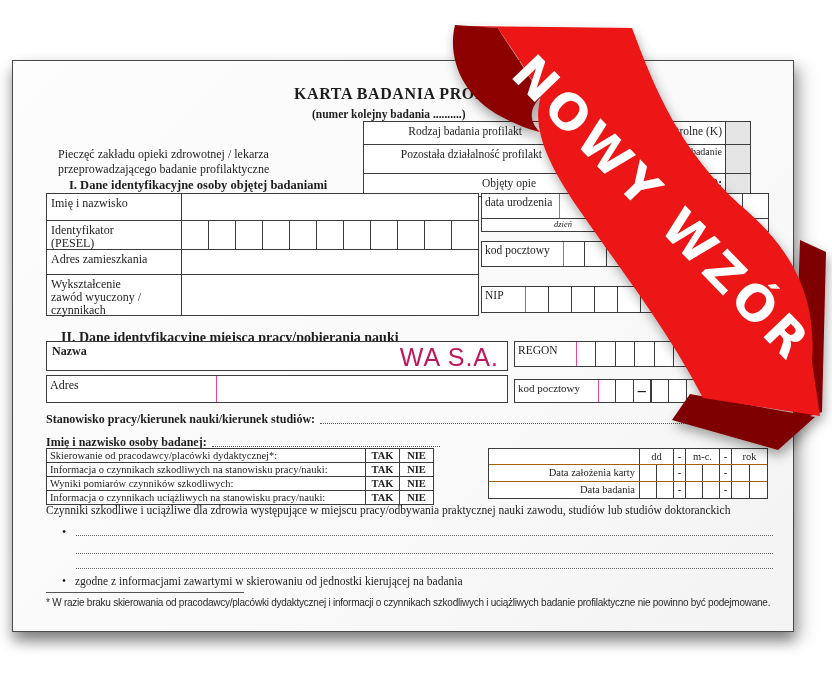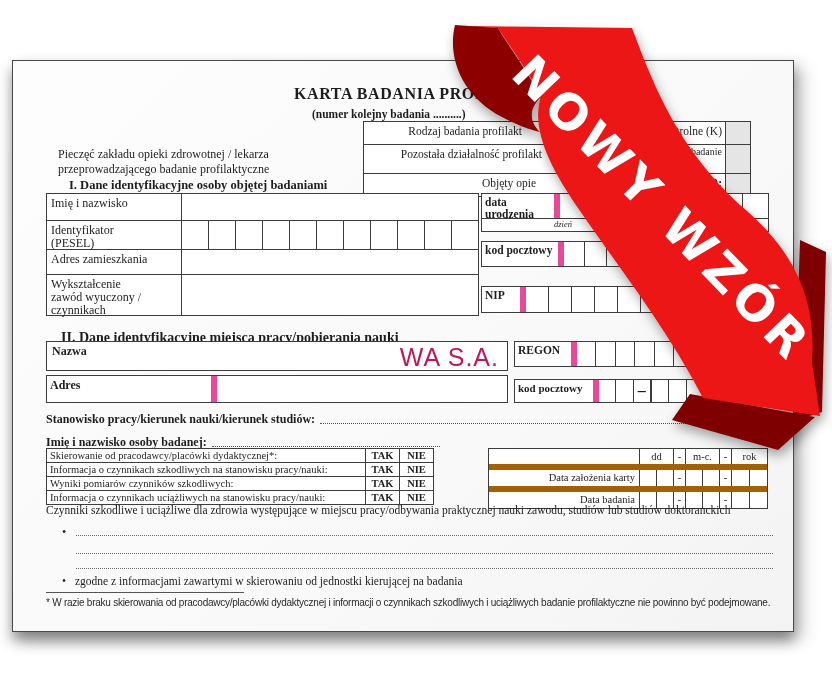--- a/index.html
+++ b/index.html
@@ -10,21 +10,21 @@
   #paper{position:absolute;left:12px;top:60px;width:780px;height:570px;
          background:linear-gradient(135deg,#fdfdfd 0%,#f8f8f8 70%,#f3f3f3 100%);
          border:1px solid #4a4a4a;
          box-shadow:0 9px 13px rgba(0,0,0,.42),10px 7px 16px rgba(0,0,0,.16)}
   .box{border:1px solid #3c3c3c;box-sizing:border-box;background:#fff}
   .cells{display:flex;height:100%}
   .cells i{flex:1;border-left:1px solid #3c3c3c}
   .cells i:first-child{border-left:none}
   .cells .gapdash{flex:0 0 20px;border-left:1px solid #3c3c3c;border-right:1px solid #3c3c3c;
                   display:flex;align-items:center;justify-content:center;font-weight:bold;background:#fff}
-  .lblcell{border-right:6px solid #ec4899;box-sizing:border-box;padding:2px 3px;font-weight:bold}
+  .lblcell{border-right:1px solid #ec4899;box-sizing:border-box;padding:2px 3px;font-weight:normal}
   .dot{position:absolute;height:0;border-bottom:1.6px dotted #666}
   .lead{flex:1;border-bottom:1.4px dotted #555;margin:0 0 3px 5px}
   
   #exam{left:350px;top:60px;width:388px;border:1px solid #3c3c3c;background:#fff;box-sizing:border-box}
   .xrow{position:relative;font-size:11.5px}
   .xrow + .xrow{border-top:1px solid #3c3c3c}
   .xleft{position:absolute;left:0;top:3px;text-align:right}
   .xright{position:absolute;right:28px;top:3px;text-align:left}
   .xchk{position:absolute;right:0;top:0;bottom:0;width:24px;border-left:1px solid #3c3c3c;background:#e5e5e5}
   
@@ -36,21 +36,21 @@
   .s1body{flex:1}
   
   #ynt{left:33px;top:387px;width:388px;border:1px solid #3c3c3c;background:#fff;box-sizing:border-box}
   .ynrow{display:flex;height:13px;align-items:center;font-size:10.5px}
   .ynrow + .ynrow{border-top:1px solid #3c3c3c}
   .ynlbl{flex:1;padding-left:3px;white-space:nowrap;overflow:hidden}
   .yn{width:33px;flex:0 0 33px;border-left:1px solid #3c3c3c;text-align:center;font-weight:bold;height:100%;line-height:13px}
   
   #dt{left:475px;top:387px;width:280px;border:1px solid #3c3c3c;background:#fff;box-sizing:border-box;font-size:10.5px}
   .drow{display:flex;height:15px;align-items:stretch;line-height:15px}
-  .drow + .drow{border-top:6px solid #a16207}
+  .drow + .drow{border-top:1px solid #a16207}
   .dlbl{width:150px;flex:0 0 150px;text-align:right;padding-right:4px;box-sizing:border-box}
   .dc{border-left:1px solid #3c3c3c;text-align:center;box-sizing:border-box}
   .w17{width:17px;flex:0 0 17px}.w12{width:12px;flex:0 0 12px}.w34{width:34px;flex:0 0 34px}.w18{width:18px;flex:0 0 18px}
   #ribbon{position:absolute;left:0;top:0;z-index:6;pointer-events:none}
   .wm{position:absolute;right:8px;top:1px;font-family:"Liberation Sans",sans-serif;
       font-size:25px;letter-spacing:1px;color:#be185d;font-weight:400}
   .footnote{font-family:"Liberation Sans",sans-serif;font-size:10px;letter-spacing:-0.25px;
             color:#2a2a2a;white-space:nowrap;overflow:hidden}
 </style>
 </head>

